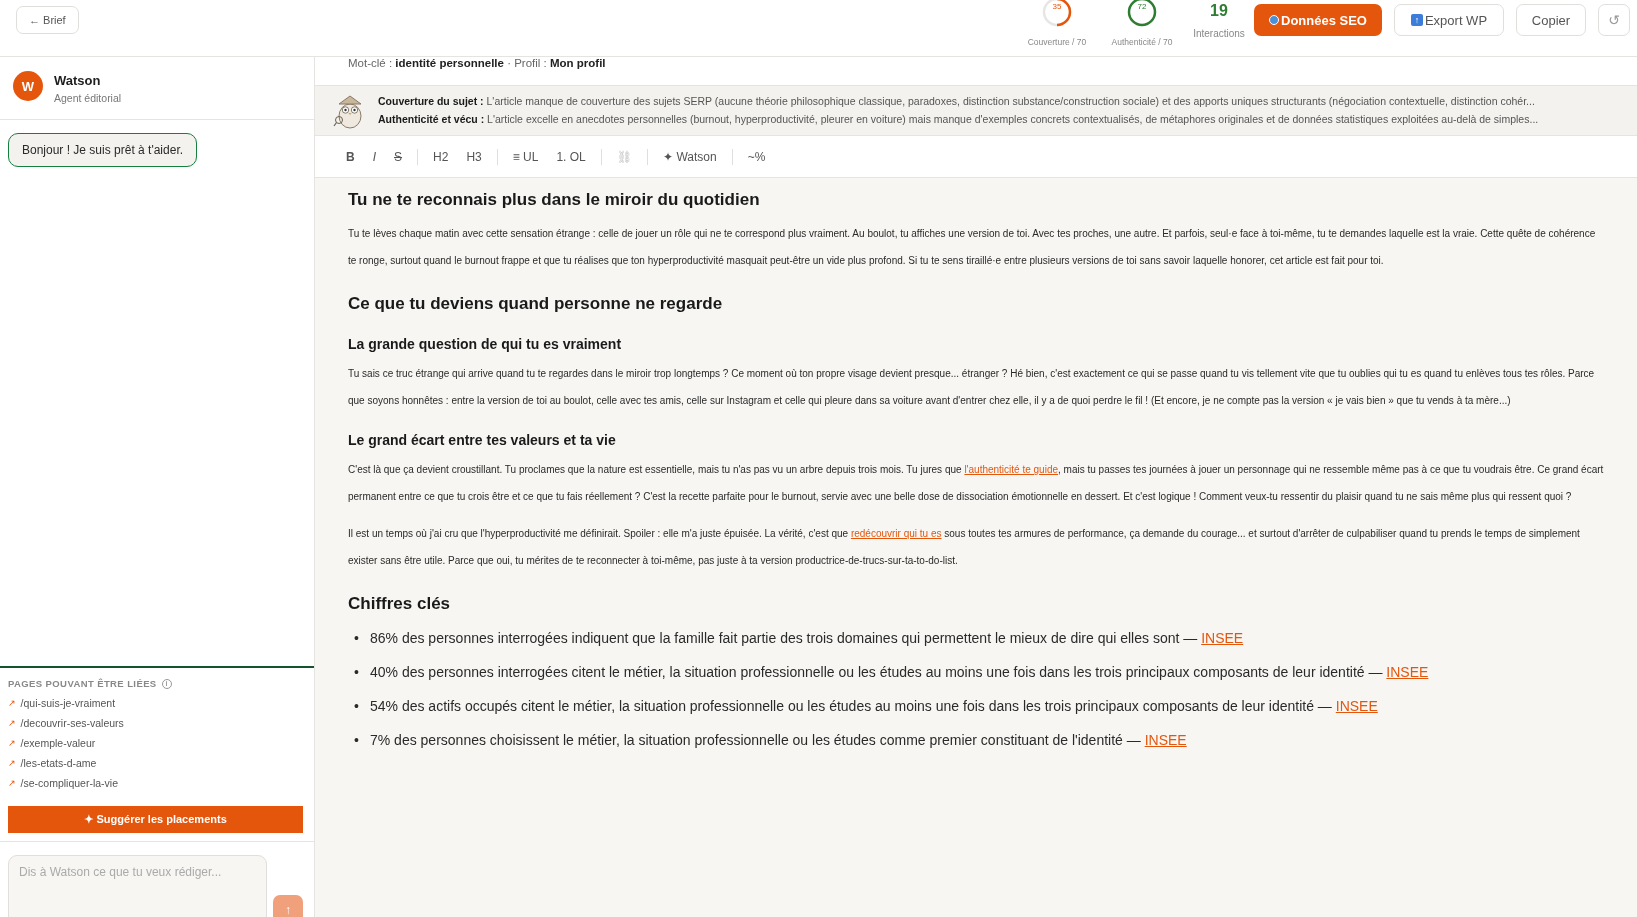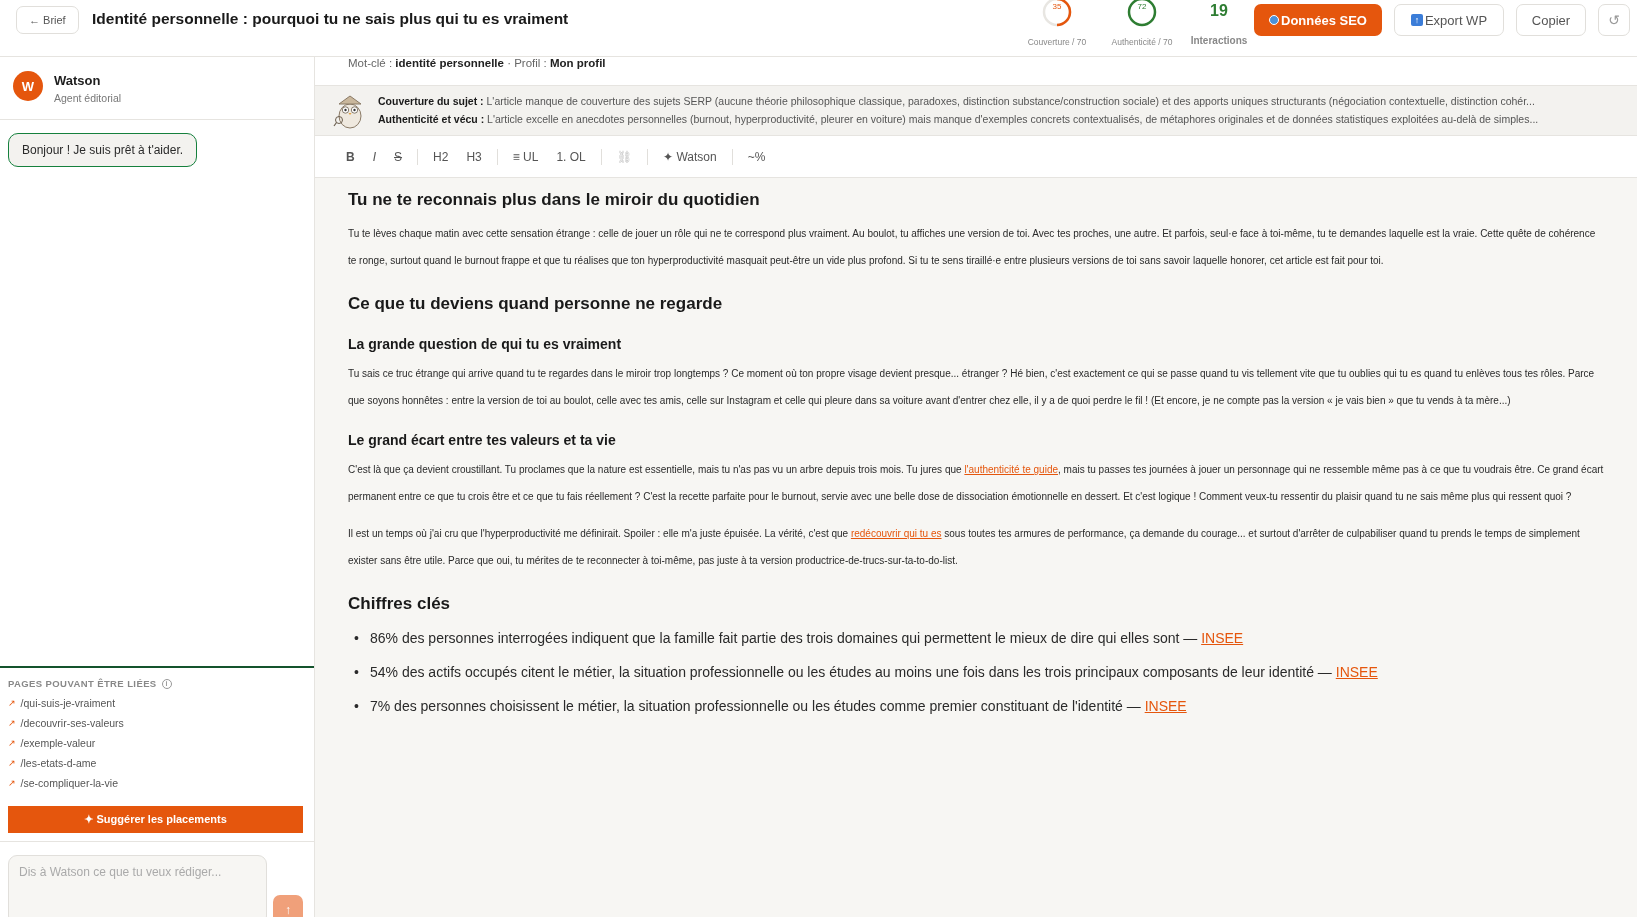--- a/index.html
+++ b/index.html
@@ -7,21 +7,21 @@
   .topbar { position: absolute; left: 0; top: 0; width: 1637px; height: 57px; border-bottom: 1px solid #e6e4e0; background: #fff; }
   .back-btn { position: absolute; left: 16px; top: 6px; height: 28px; padding: 0 12px; border: 1px solid #e1dfdb; border-radius: 7px; background: #fff; font-size: 11px; color: #555; display: flex; align-items: center; }
   .page-title { position: absolute; left: 92px; top: 10px; font-size: 15.5px; font-weight: bold; color: #1a1a1a; }
   .gauge { position: absolute; top: 0; text-align: center; }
   .gauge-ring { width: 32px; height: 32px; margin: 0 auto; position: relative; }
   .gauge-ring svg { position: absolute; left: 0; top: -4px; }
   .gauge-num { position: absolute; left: 0; right: 0; top: 4px; font-size: 8px; text-align: center; }
   .gauge-label { font-size: 8.5px; color: #888; margin-top: 5px; white-space: nowrap; }
   .interactions { position: absolute; left: 1184px; top: 0; text-align: center; width: 70px; }
   .interactions .num { font-size: 16px; font-weight: bold; color: #2e7d32; line-height: 22px; }
-  .interactions .lbl { font-size: 10px; color: #888; margin-top: 13px; font-weight: bold; }
+  .interactions .lbl { font-size: 10px; color: #888; margin-top: 6px; }
   .btn { position: absolute; top: 4px; height: 32px; border-radius: 7px; font-size: 13px; display: flex; align-items: center; justify-content: center; gap: 2px; }
   .btn-seo { left: 1254px; width: 128px; background: #e5560d; color: #fff; font-weight: bold; }
   .btn-export { left: 1394px; width: 110px; border: 1px solid #e1dfdb; background: #fff; color: #555; }
   .btn-copy { left: 1516px; width: 70px; border: 1px solid #e1dfdb; background: #fff; color: #555; }
   .btn-refresh { left: 1598px; width: 32px; border: 1px solid #e1dfdb; background: #fff; color: #999; font-size: 14px; }
 
   .sidebar { position: absolute; left: 0; top: 57px; width: 315px; height: 860px; border-right: 1px solid #e6e4e0; background: #fff; }
   .agent-head { height: 63px; border-bottom: 1px solid #e6e4e0; position: relative; }
   .avatar { position: absolute; left: 13px; top: 14px; width: 30px; height: 30px; border-radius: 50%; background: #e5560d; color: #fff; font-weight: bold; font-size: 13px; display: flex; align-items: center; justify-content: center; }
   .agent-name { position: absolute; left: 54px; top: 16px; font-size: 13px; font-weight: bold; }
@@ -54,21 +54,20 @@
   .article a { color: #e5560d; text-decoration: underline; }
   .article ul { list-style: none; }
   .article li { font-size: 14px; line-height: 20px; margin-bottom: 14px; padding-left: 22px; position: relative; }
   .article li::before { content: "•"; position: absolute; left: 6px; top: 0; }
 </style>
 </head>
 <body>
 
 <div class="topbar">
   <div class="back-btn">← Brief</div>
-  <div class="page-title">Identité personnelle : pourquoi tu ne sais plus qui tu es vraiment</div>
 
   <div class="gauge" style="left:1022px; width:70px;">
     <div class="gauge-ring">
       <svg width="32" height="32" viewBox="0 0 32 32">
         <circle cx="16" cy="16" r="13" fill="none" stroke="#e8e6e2" stroke-width="2.5"></circle>
         <path d="M16 3 A13 13 0 0 1 16 29" fill="none" stroke="#e5560d" stroke-width="2.5"></path>
       </svg>
       <div class="gauge-num" style="color:#e5560d; top:2px;">35</div>
     </div>
     <div class="gauge-label">Couverture / 70</div>
@@ -189,17 +188,18 @@
     <p>Tu te lèves chaque matin avec cette sensation étrange : celle de jouer un rôle qui ne te correspond plus vraiment. Au boulot, tu affiches une version de toi. Avec tes proches, une autre. Et parfois, seul·e face à toi-même, tu te demandes laquelle est la vraie. Cette quête de cohérence te ronge, surtout quand le burnout frappe et que tu réalises que ton hyperproductivité masquait peut-être un vide plus profond. Si tu te sens tiraillé·e entre plusieurs versions de toi sans savoir laquelle honorer, cet article est fait pour toi.</p>
     <h2 style="margin-top:20px; margin-bottom:22px;">Ce que tu deviens quand personne ne regarde</h2>
     <h3>La grande question de qui tu es vraiment</h3>
     <p>Tu sais ce truc étrange qui arrive quand tu te regardes dans le miroir trop longtemps ? Ce moment où ton propre visage devient presque... étranger ? Hé bien, c'est exactement ce qui se passe quand tu vis tellement vite que tu oublies qui tu es quand tu enlèves tous tes rôles. Parce que soyons honnêtes : entre la version de toi au boulot, celle avec tes amis, celle sur Instagram et celle qui pleure dans sa voiture avant d'entrer chez elle, il y a de quoi perdre le fil ! (Et encore, je ne compte pas la version « je vais bien » que tu vends à ta mère...)</p>
     <h3 style="margin-top:18px;">Le grand écart entre tes valeurs et ta vie</h3>
     <p><span>C'est là que ça devient croustillant. Tu proclames que la nature est essentielle, mais tu n'as pas vu un arbre depuis trois mois. Tu jures que </span><a>l'authenticité te guide</a><span>, mais tu passes tes journées à jouer un personnage qui ne ressemble même pas à ce que tu voudrais être. Ce grand écart permanent entre ce que tu crois être et ce que tu fais réellement ? C'est la recette parfaite pour le burnout, servie avec une belle dose de dissociation émotionnelle en dessert. Et c'est logique ! Comment veux-tu ressentir du plaisir quand tu ne sais même plus qui ressent quoi ?</span></p>
     <p><span>Il est un temps où j'ai cru que l'hyperproductivité me définirait. Spoiler : elle m'a juste épuisée. La vérité, c'est que </span><a>redécouvrir qui tu es</a><span> sous toutes tes armures de performance, ça demande du courage... et surtout d'arrêter de culpabiliser quand tu prends le temps de simplement exister sans être utile. Parce que oui, tu mérites de te reconnecter à toi-même, pas juste à ta version productrice-de-trucs-sur-ta-to-do-list.</span></p>
     <h2 style="margin-top:20px; margin-bottom:14px;">Chiffres clés</h2>
     <ul>
       <li><span>86% des personnes interrogées indiquent que la famille fait partie des trois domaines qui permettent le mieux de dire qui elles sont — </span><a>INSEE</a></li>
+      <li><span>40% des personnes interrogées citent le métier, la situation professionnelle ou les études au moins une fois dans les trois principaux composants de leur identité — </span><a>INSEE</a></li>
       <li><span>54% des actifs occupés citent le métier, la situation professionnelle ou les études au moins une fois dans les trois principaux composants de leur identité — </span><a>INSEE</a></li>
       <li><span>7% des personnes choisissent le métier, la situation professionnelle ou les études comme premier constituant de l'identité — </span><a>INSEE</a></li>
     </ul>
   </div>
 </div>
 
 </body></html>

